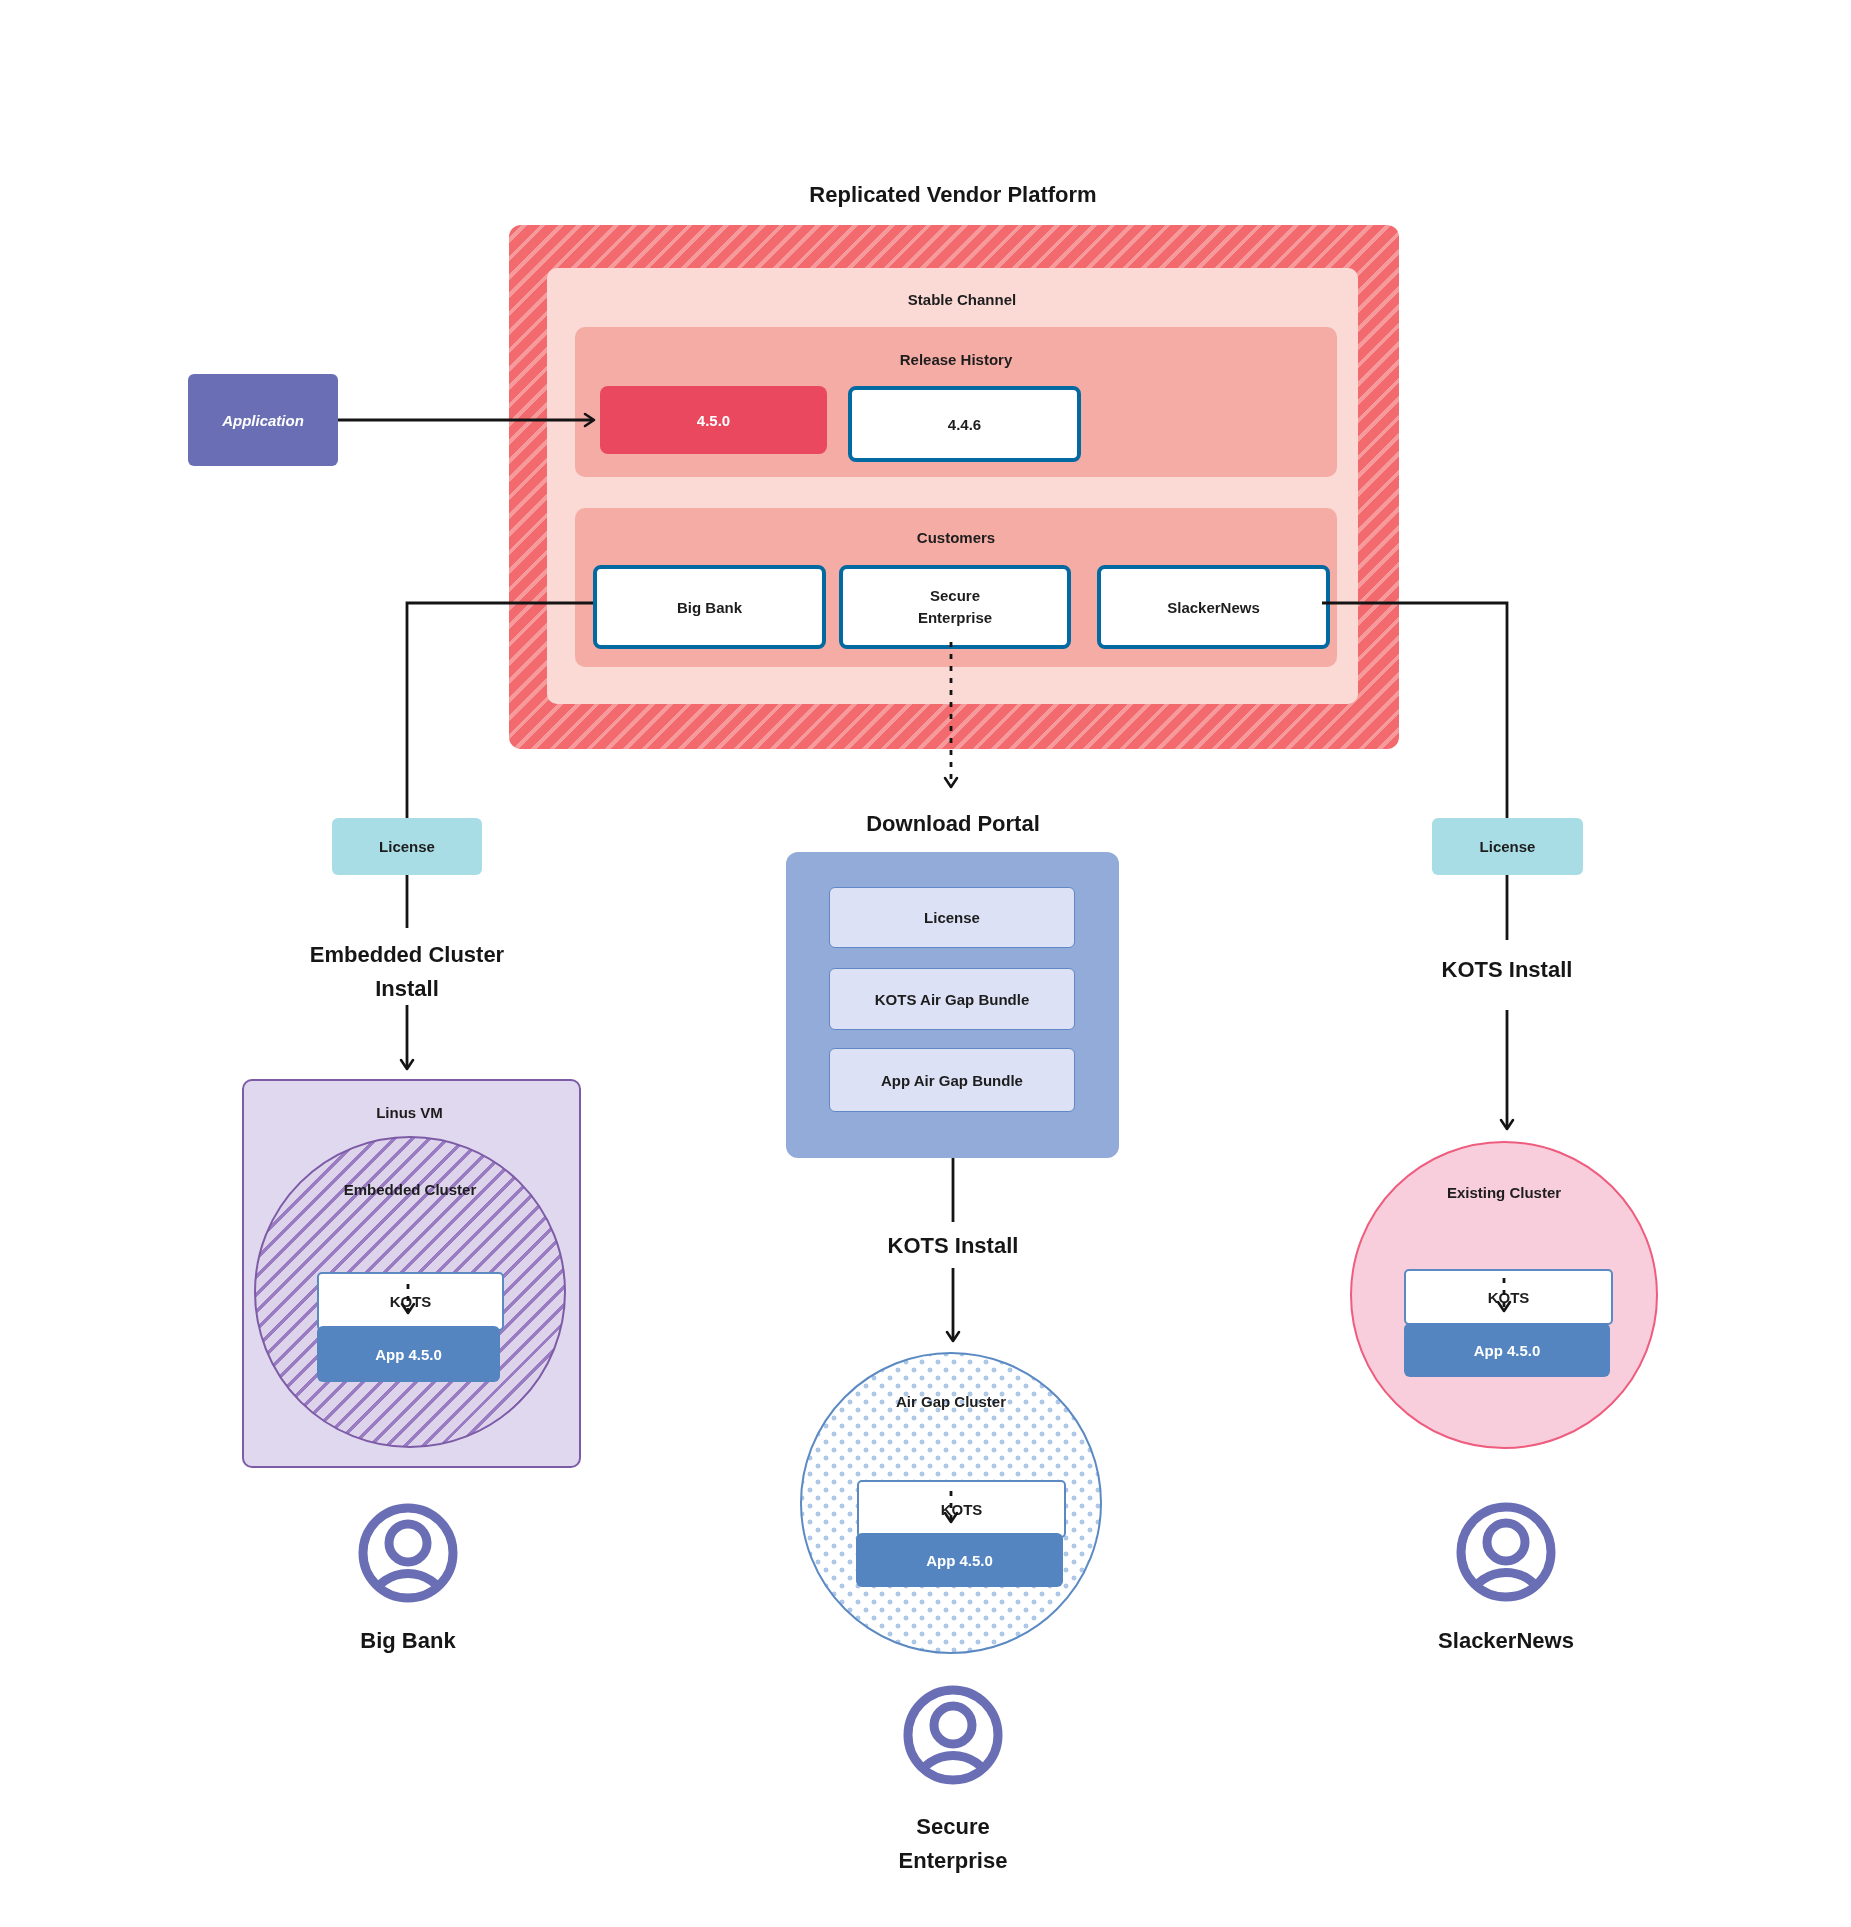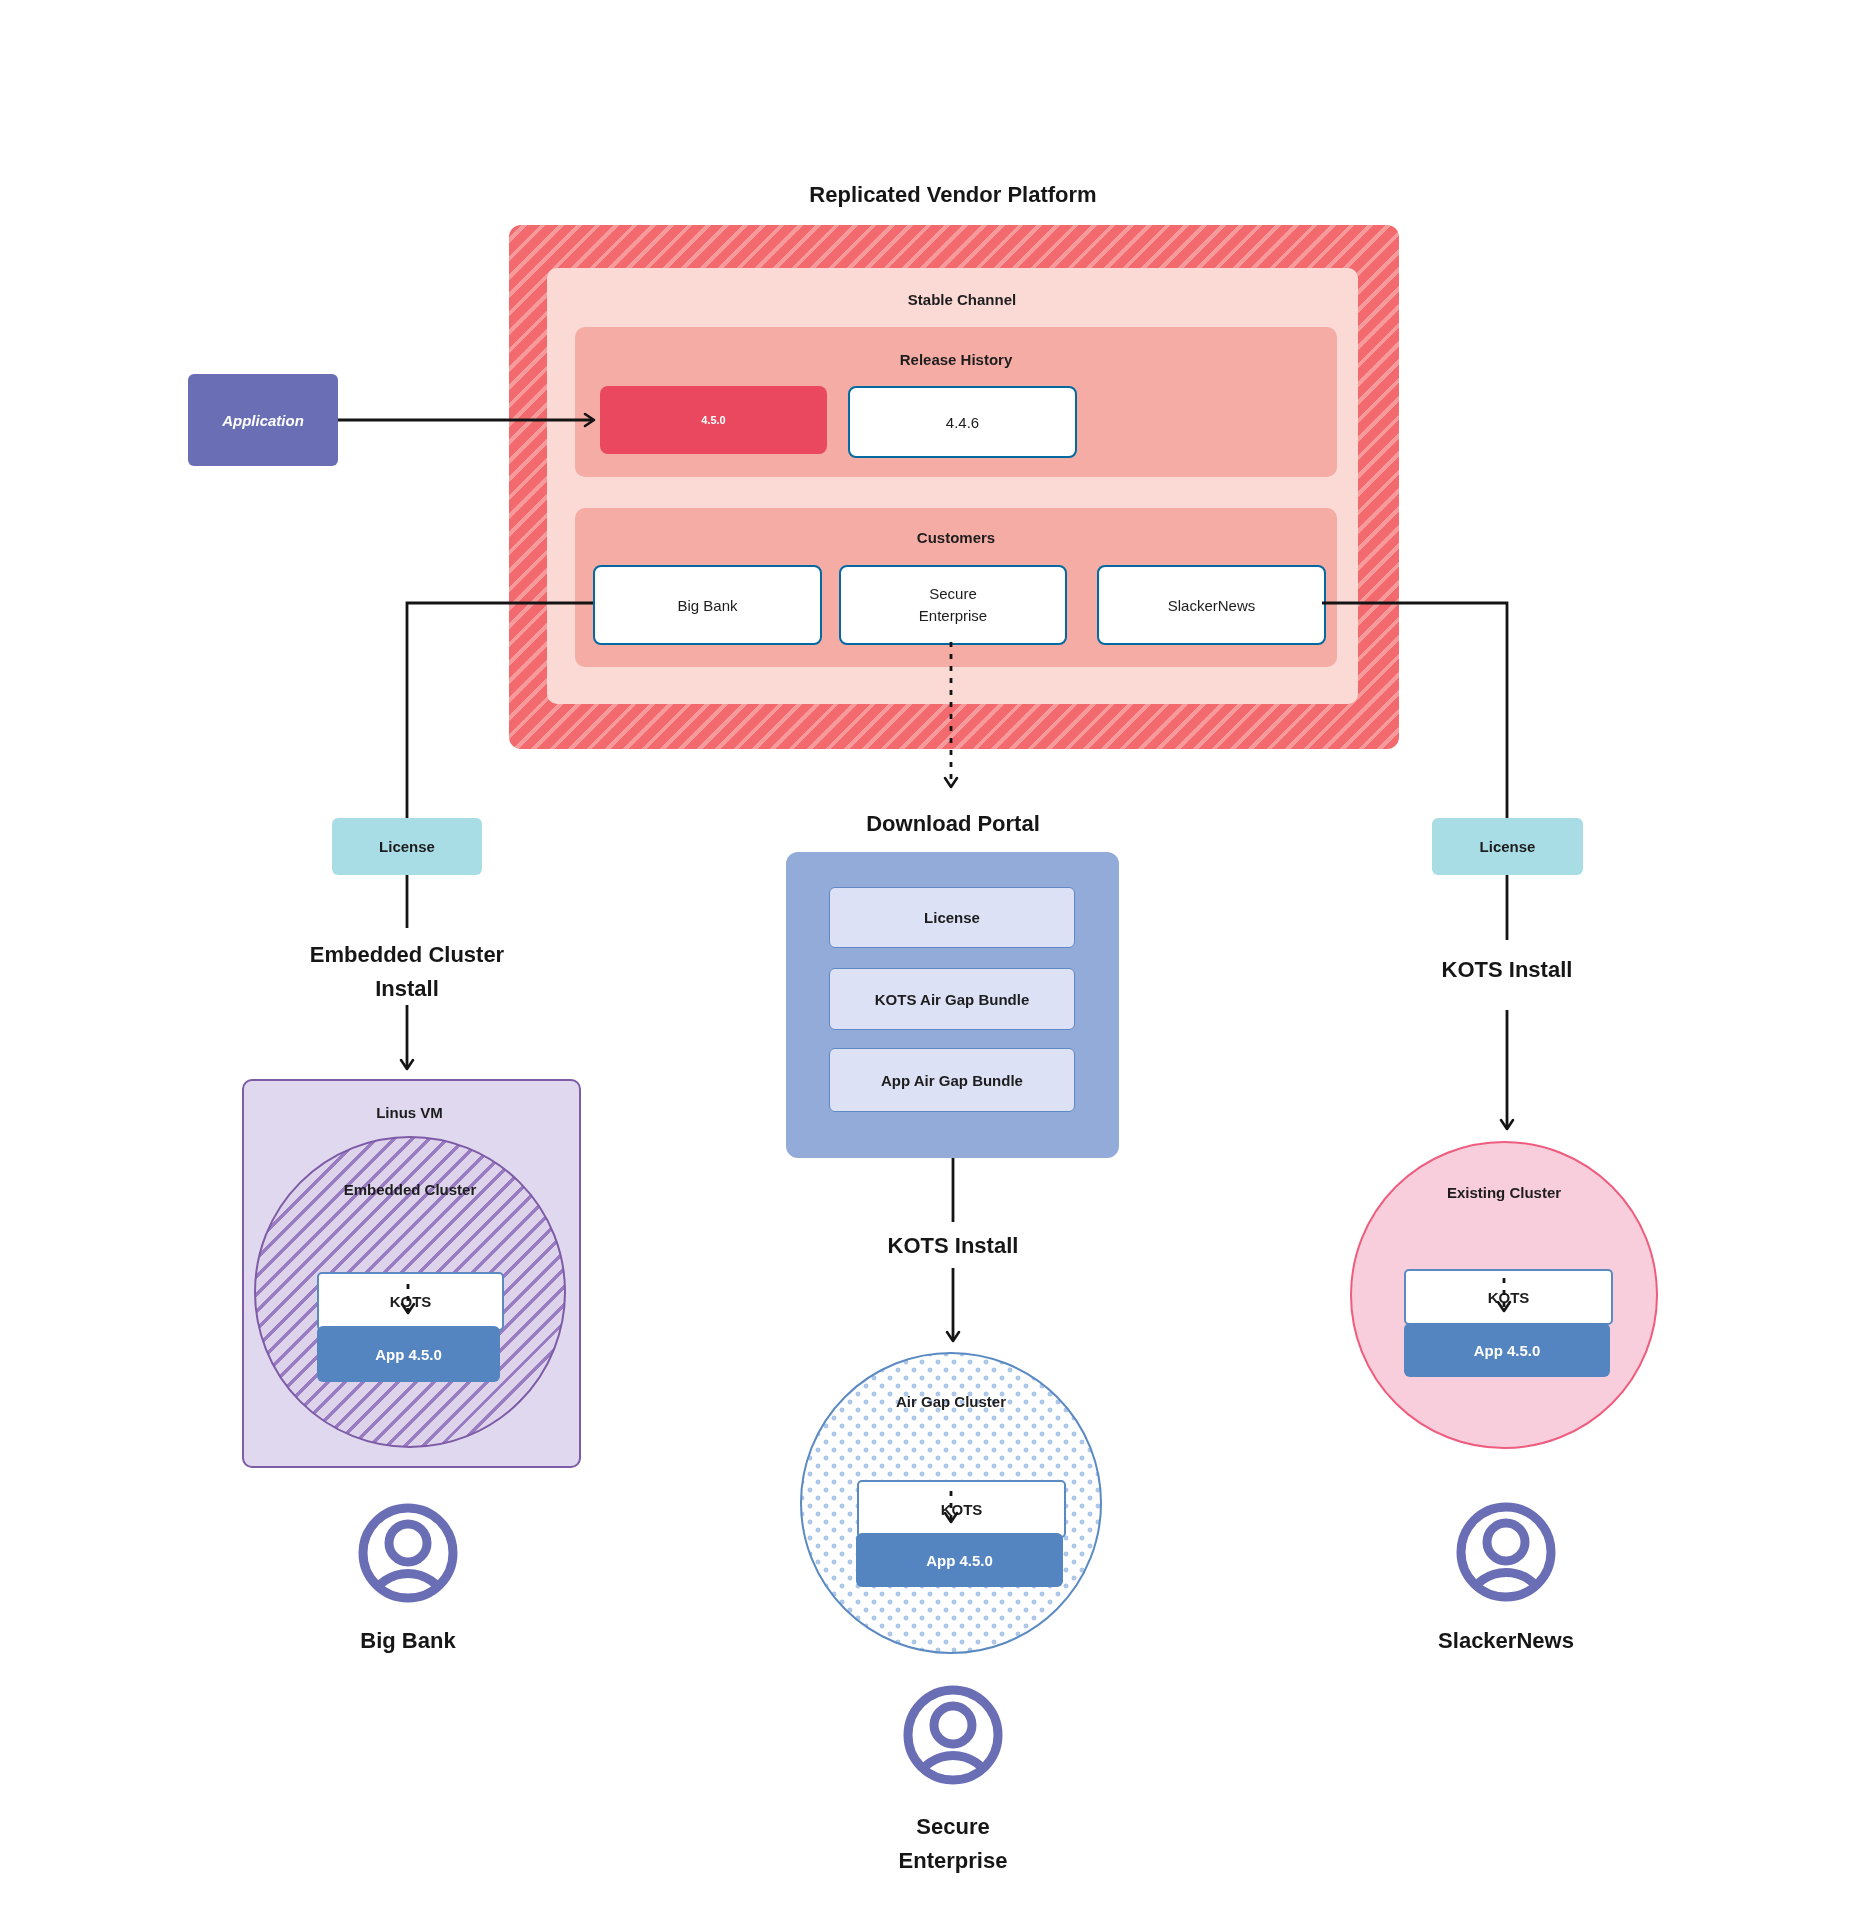--- a/index.html
+++ b/index.html
@@ -13,22 +13,22 @@
   .biglbl{font-size:22px;font-weight:600;color:#161616;text-align:center;line-height:1.55;}
   .centered{display:flex;align-items:center;justify-content:center;text-align:center;}
 
   
   .hatch-red{
     background:repeating-linear-gradient(135deg,#F2696E 0px,#F2696E 9px,#F69A9B 9px,#F69A9B 13px);
     border-radius:12px;
   }
   .stable{background:#FBD9D5;border-radius:10px;}
   .salmon{background:#F5ACA5;border-radius:10px;}
-  .rel-current{background:#E9485F;border-radius:8px;color:#fff;font-size:11px;font-weight:600;}
-  .white-red{background:#ffffff;border:2px solid #0369a1;border-radius:8px;font-size:15px;font-weight:400;}
+  .rel-current{background:#E9485F;border-radius:8px;color:#fff;font-size:15px;font-weight:600;}
+  .white-red{background:#ffffff;border:4px solid #0369a1;border-radius:8px;font-size:15px;font-weight:700;}
   .app-box{background:#6A6EB4;border-radius:6px;color:#fff;font-size:15px;font-weight:600;font-style:italic;}
   .teal{background:#A8DDE6;border-radius:6px;font-size:15px;font-weight:600;}
 
   
   .portal{background:#92ABD9;border-radius:12px;}
   .portal-item{background:#DCE1F5;border:1.5px solid #6287C7;border-radius:6px;font-size:15px;font-weight:600;}
 
   
   .linus{background:#DFD8EE;border:2px solid #7D5BA6;border-radius:10px;}
   .hatch-purple{

